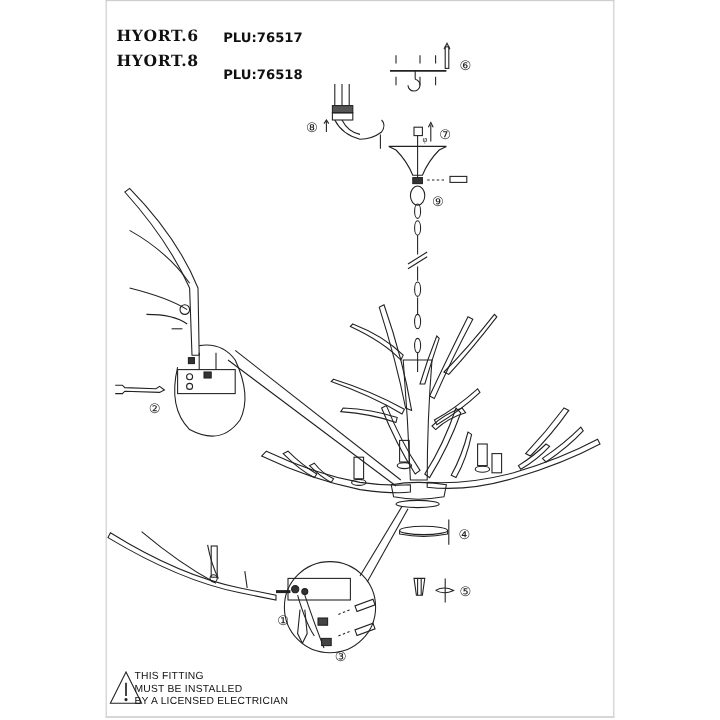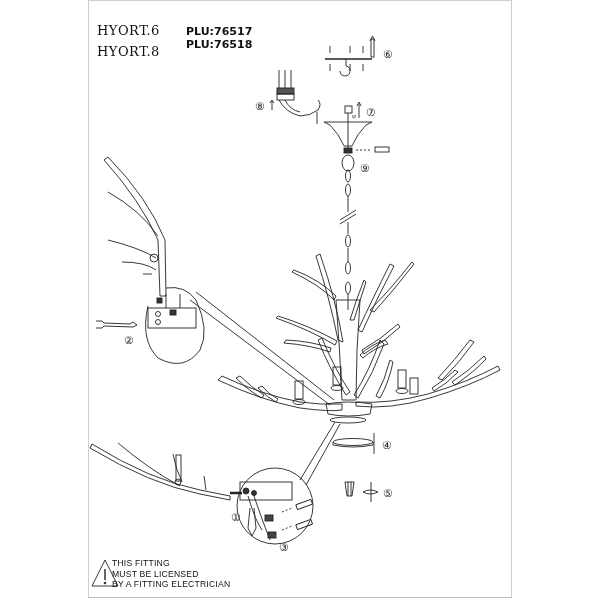--- a/index.html
+++ b/index.html
@@ -1,33 +1,33 @@
 <!DOCTYPE html>
 <html><head>
 <meta charset="utf-8">
 <style>
   html,body{margin:0;padding:0;background:#fff;}
   body{width:600px;height:600px;position:relative;overflow:hidden;font-family:"Liberation Serif",serif;}
   .sheet{position:absolute;left:88px;top:0;width:424px;height:598px;border-left:1px solid #cfcfcf;border-right:1px solid #cfcfcf;border-top:1px solid #cfcfcf;border-bottom:1px solid #bdbdbd;box-sizing:border-box;background:#fff;}
   .hdr{position:absolute;font-family:"DejaVu Serif",serif;color:#111;}
-  .model{font-size:13px;letter-spacing:0.5px;}
+  .model{font-size:13px;letter-spacing:0.5px;font-weight:bold;}
   .plu{font-size:11px;font-family:"DejaVu Sans",sans-serif;font-weight:bold;}
   svg.drawing{position:absolute;left:0;top:0;}
   .warn{position:absolute;left:112px;top:558px;font-family:"Liberation Sans",sans-serif;font-size:8.6px;line-height:10.5px;color:#111;letter-spacing:0.2px;}
   .num{font-family:"DejaVu Serif",serif;font-size:11px;}
 </style>
 </head>
 <body>
 
 <div class="sheet"></div>
 
 <div class="hdr model" style="left:97px;top:23px;">HYORT.6</div>
 <div class="hdr plu" style="left:186px;top:25px;">PLU:76517</div>
 <div class="hdr model" style="left:97px;top:44px;text-align:right;">HYORT.8</div>
-<div class="hdr plu" style="left:186px;top:38px;">PLU:76518</div>
+<div class="hdr plu" style="left:186px;top:56px;">PLU:76518</div>
 
 <svg class="drawing" width="600" height="600" viewBox="0 0 600 600" fill="none" stroke="#222" stroke-width="0.9">
 
   <g>
     <line x1="325" y1="59" x2="372" y2="59" stroke-width="1.4"></line>
     <line x1="330" y1="46" x2="330" y2="53"></line>
       <line x1="350" y1="46" x2="350" y2="53"></line>
       <line x1="363" y1="46" x2="363" y2="53"></line>
     <line x1="330" y1="64" x2="330" y2="71"></line>
       <line x1="350" y1="64" x2="350" y2="71"></line>
@@ -204,15 +204,15 @@
 
   <g>
     <path d="M105 560 L92 586 L118 586 Z"></path>
     <line x1="105" y1="569" x2="105" y2="580" stroke-width="1.4"></line>
     <circle cx="105" cy="583" r="0.9" fill="#222"></circle>
   </g>
 </svg>
 
 <div class="warn">
   <div>THIS  FITTING</div>
-  <div>MUST  BE  LICENSED</div>
-  <div>BY A FITTING ELECTRICIAN</div>
+  <div>MUST  BE  INSTALLED</div>
+  <div>BY A LICENSED ELECTRICIAN</div>
 </div>
 
 </body></html>

